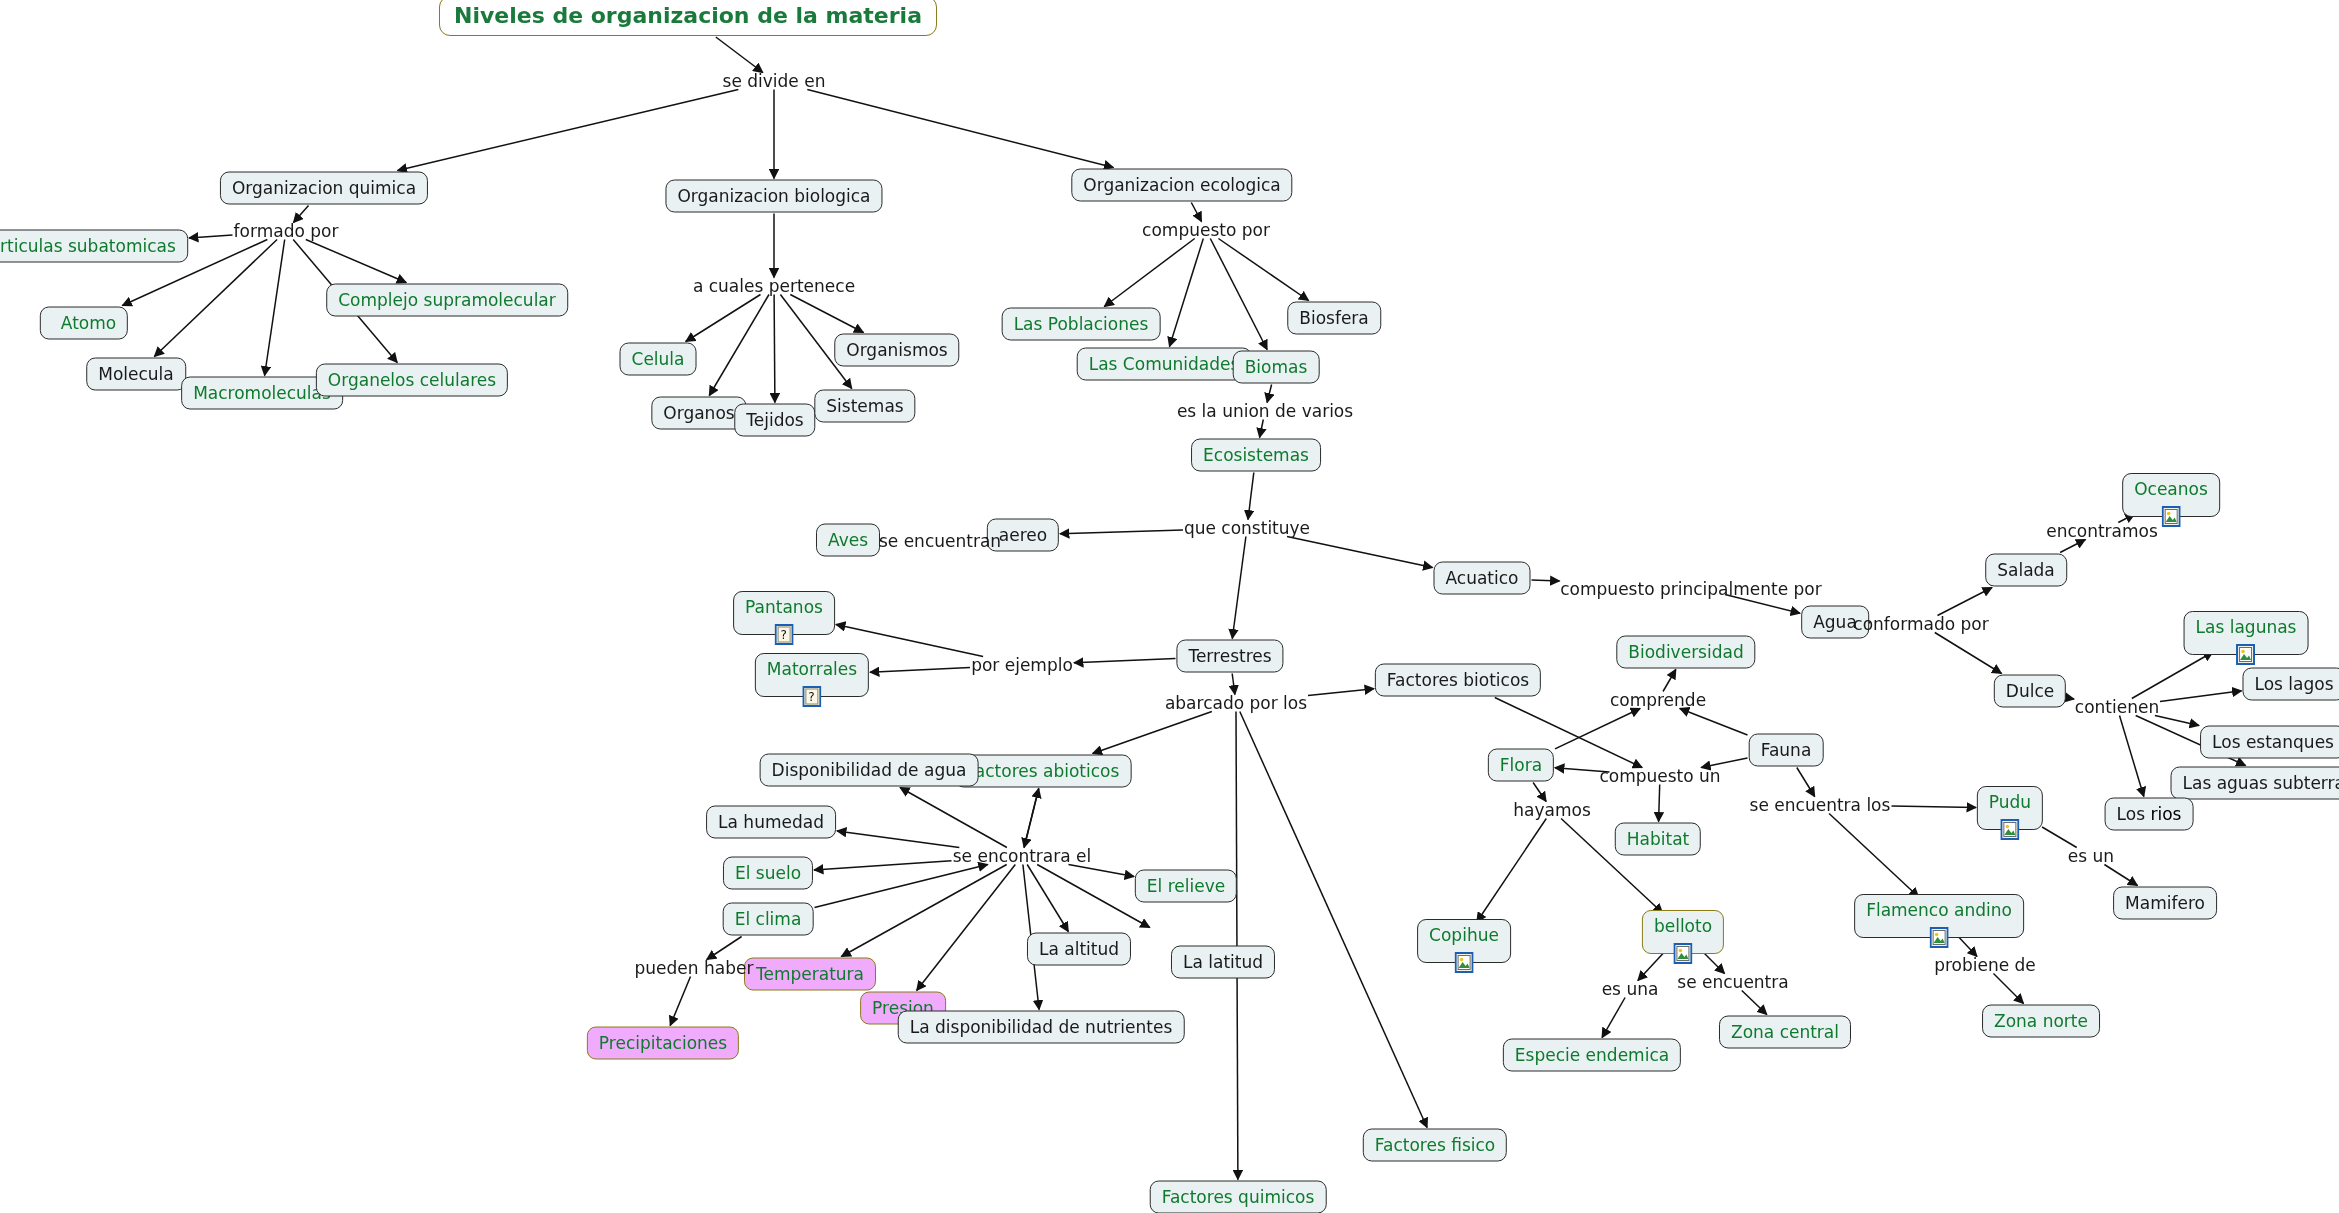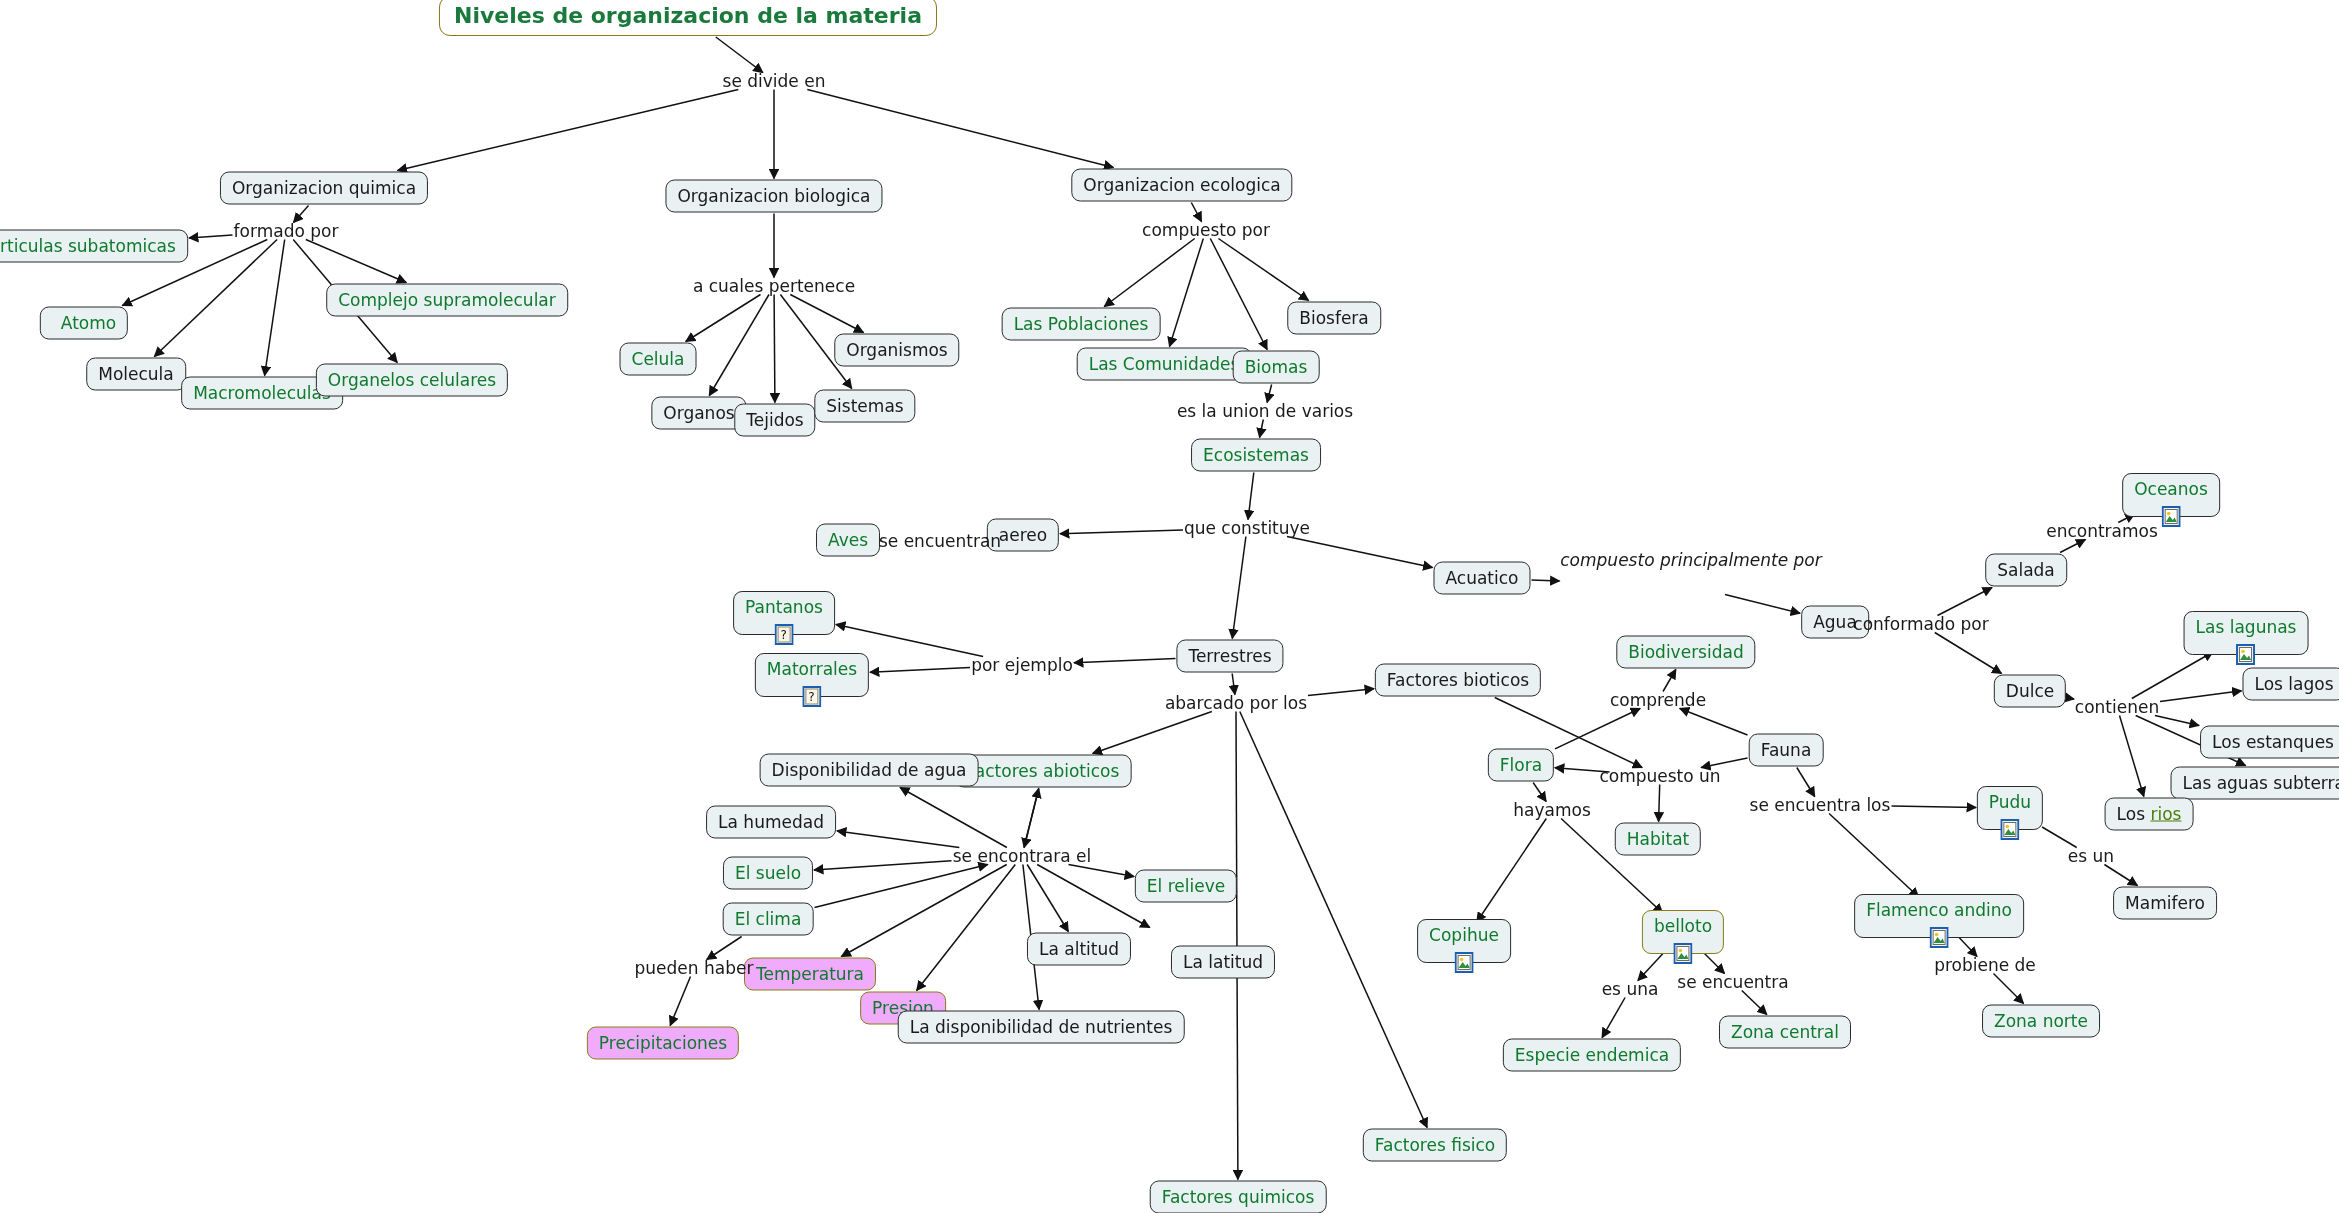--- a/index.html
+++ b/index.html
@@ -48,21 +48,21 @@
   .badge{
     position:absolute;
     left:50%;
     bottom:-11px;
     transform:translateX(-50%);
     width:19px;height:21px;
     display:block;
   }
   .badge svg{display:block;}
   .dk{color:#1a1a1a;}
-  .gn{color:#4d7c0f;text-decoration:underline;}
+  .gn{color:#000000;}
 </style>
 </head>
 <body>
 
 <div id="map">
   <svg class="edges">
     <defs>
       <marker id="arrowhead" viewBox="0 0 10 10" refX="9" refY="5" markerWidth="7" markerHeight="7" orient="auto-start-reverse">
         <path d="M 0 0 L 10 5 L 0 10 z" fill="#111111"></path>
       </marker>
@@ -277,21 +277,21 @@
   <div id="labels">
       <div class="linklabel" style="left: 774px; top: 81px;">se divide en</div>
       <div class="linklabel" style="left: 286px; top: 231px;">formado por</div>
       <div class="linklabel" style="left: 774px; top: 286px;">a cuales pertenece</div>
       <div class="linklabel" style="left: 1206px; top: 230px;">compuesto por</div>
       <div class="linklabel" style="left: 1265px; top: 411px;">es la union de varios</div>
       <div class="linklabel" style="left: 1247px; top: 528px;">que constituye</div>
       <div class="linklabel" style="left: 940px; top: 541px;">se encuentran</div>
       <div class="linklabel" style="left: 1022px; top: 665px;">por ejemplo</div>
       <div class="linklabel" style="left: 1236px; top: 703px;">abarcado por los</div>
-      <div class="linklabel" style="left: 1691px; top: 560px; font-style: italic;">compuesto principalmente por</div>
+      <div class="linklabel" style="left: 1691px; top: 589px;">compuesto principalmente por</div>
       <div class="linklabel" style="left: 1921px; top: 624px;">conformado por</div>
       <div class="linklabel" style="left: 2102px; top: 531px;">encontramos</div>
       <div class="linklabel" style="left: 2117px; top: 707px;">contienen</div>
       <div class="linklabel" style="left: 1658px; top: 700px;">comprende</div>
       <div class="linklabel" style="left: 1660px; top: 776px;">compuesto un</div>
       <div class="linklabel" style="left: 1552px; top: 810px;">hayamos</div>
       <div class="linklabel" style="left: 1820px; top: 805px;">se encuentra los</div>
       <div class="linklabel" style="left: 2091px; top: 856px;">es un</div>
       <div class="linklabel" style="left: 1630px; top: 989px;">es una</div>
       <div class="linklabel" style="left: 1733px; top: 982px;">se encuentra</div>

